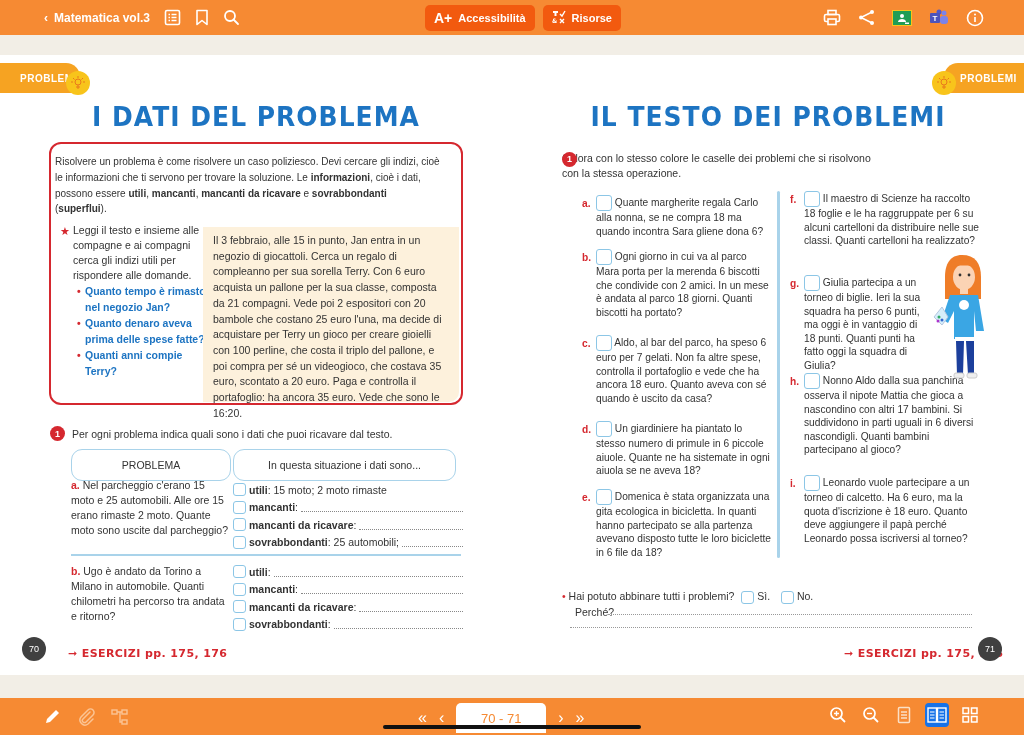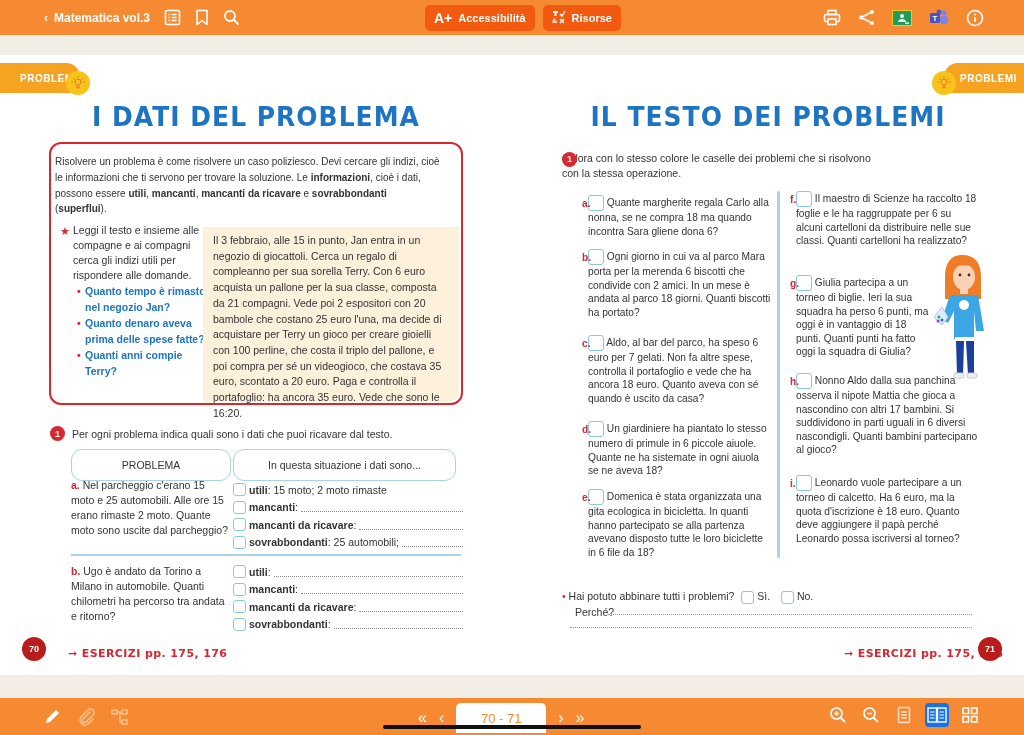--- a/index.html
+++ b/index.html
@@ -30,28 +30,28 @@
 .ex1{position:absolute;left:50px;top:371px;display:flex;gap:7px;font-size:10.5px;color:#333;align-items:center}
 .hdr{position:absolute;top:394px;height:32px;border:1.5px solid #a9d3ea;border-radius:11px;font-size:10.5px;color:#333;display:flex;align-items:center;justify-content:center}
 .prob{position:absolute;left:71px;width:160px;font-size:10.5px;line-height:15px;color:#333}
 .prob .lt{color:#d5282f;font-weight:bold}
 .opts{position:absolute;left:233px;width:230px;font-size:10.5px;color:#333}
 .opt{display:flex;align-items:center;height:17.5px}
 .cb{width:13px;height:13px;border:1.3px solid #8cc6e6;border-radius:3px;margin-right:3px;flex:none;background:#fff;cursor:pointer}
 .cbb{width:16px;height:16px;border:1.3px solid #8cc6e6;border-radius:3px;display:inline-block;vertical-align:middle;background:#fff;cursor:pointer}
 .dots{flex:1;border-bottom:1px dotted #888;height:10px;margin-left:3px}
 .sep{position:absolute;left:71px;top:499px;width:390px;height:2px;background:#a9d3ea}
-.pnum{position:absolute;top:582px;width:24px;height:24px;border-radius:50%;background:#b91c1c;color:#fff;font-size:9px;font-weight:bold;display:flex;align-items:center;justify-content:center}
+.pnum{position:absolute;top:582px;width:24px;height:24px;border-radius:50%;background:#404040;color:#fff;font-size:9px;font-weight:normal;display:flex;align-items:center;justify-content:center}
 .esr{position:absolute;top:592px;color:#d5282f;font-weight:bold;font-size:11px;letter-spacing:.4px;font-family:"DejaVu Sans",sans-serif}
 .rq{position:absolute;left:50px;top:96px;font-size:10.5px;line-height:15px;color:#333}
 .rq .num{position:absolute;left:0;top:1px}
 .rq span.t{display:block;width:320px}
 .item{position:absolute;font-size:10.2px;line-height:13.6px;color:#333}
 .item .lt{position:absolute;left:0;top:2px;color:#d5282f;font-weight:bold}
-.item .body{margin-left:6px}
+.item .body{margin-left:14px}
 .vline{position:absolute;left:265px;top:136px;width:3px;height:367px;background:#a9d3ea;border-radius:2px}
 .q2{position:absolute;left:50px;top:533px;font-size:10.5px;color:#333;line-height:16px;width:410px}
 .dline{position:absolute;border-bottom:1px dotted #999}
 .bottombar{position:absolute;left:0;top:698px;width:1024px;height:37px;background:#f68a33}
 .bb-left{position:absolute;left:42px;top:9px;display:flex;gap:14px}
 .bb-center{position:absolute;left:418px;top:5px;height:30px;display:flex;align-items:center;gap:12px}
 .pager{width:90px;height:30px;background:#fff;border-radius:5px 5px 0 0;color:#f68a33;font-size:13px;display:flex;align-items:center;justify-content:center;cursor:pointer}
 .homebar{position:absolute;left:383px;top:725px;width:258px;height:4px;border-radius:2px;background:#111}
 .bb-right{position:absolute;right:42px;top:5px;display:flex;gap:9px;align-items:center}
 .bb-right .ico{width:24px;height:24px;border-radius:4px}

